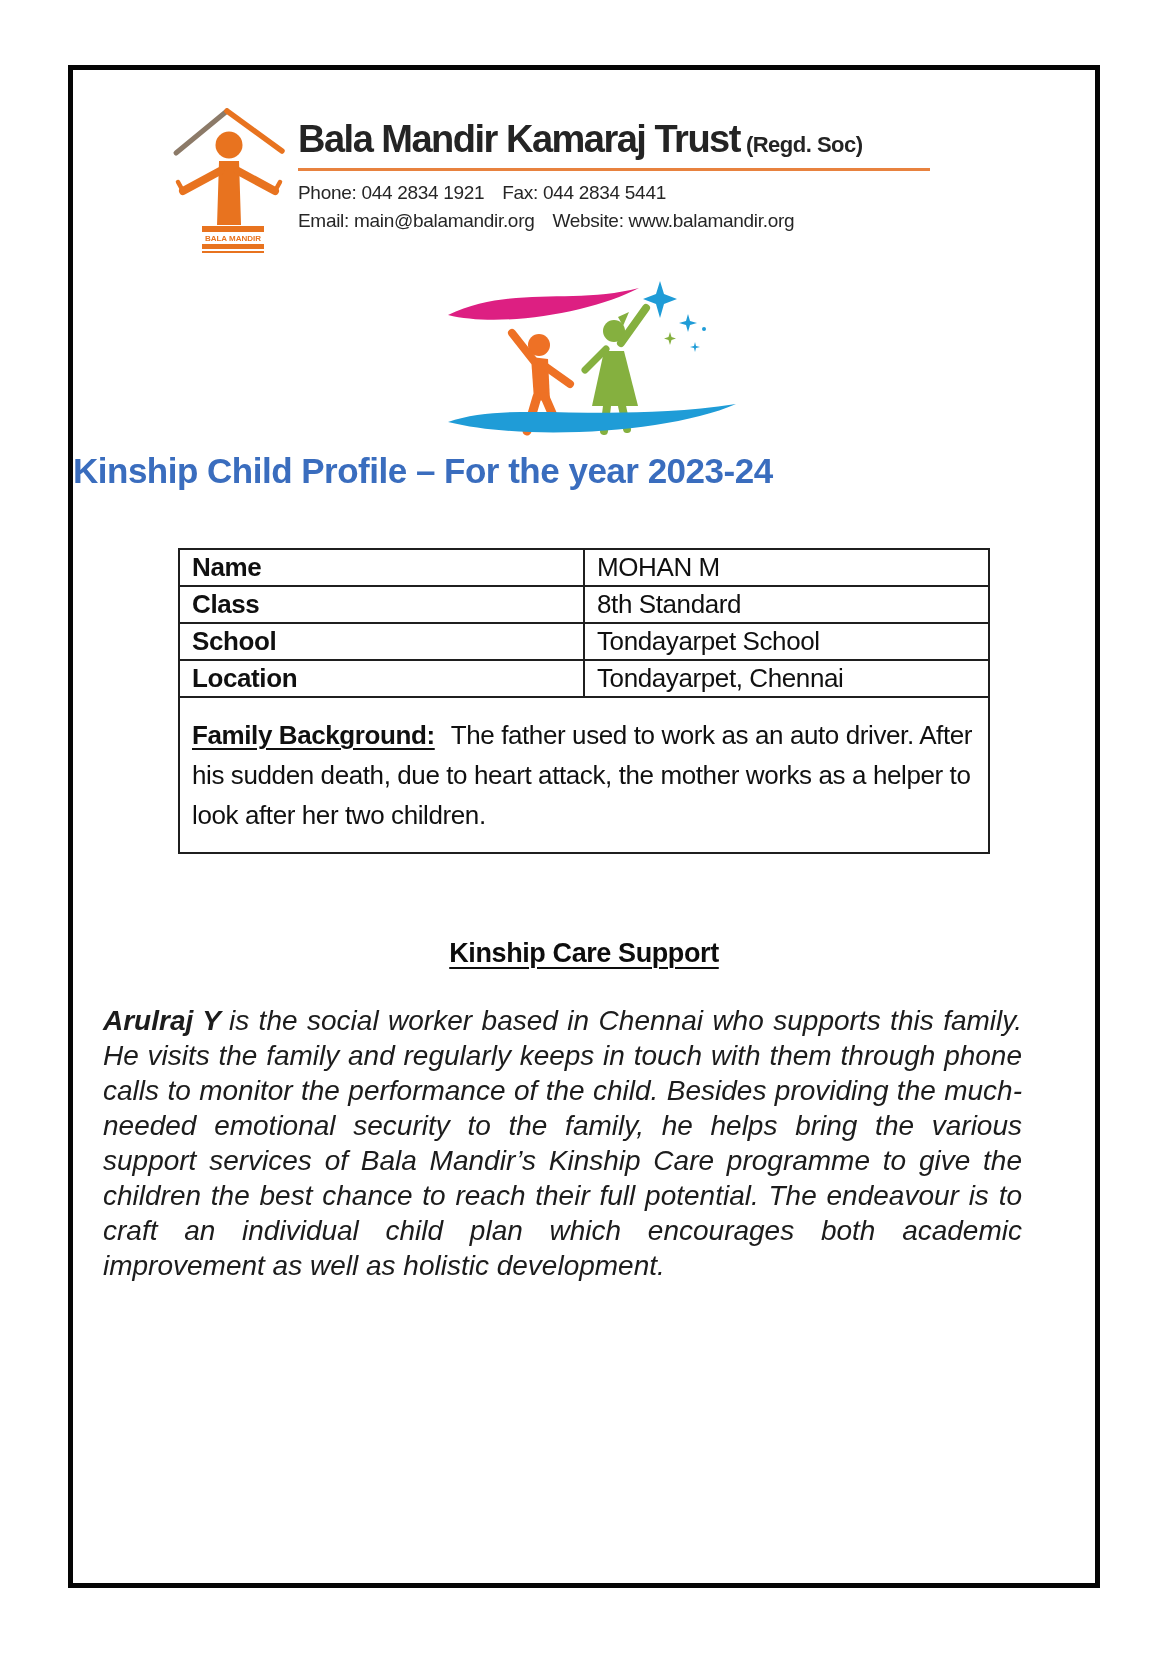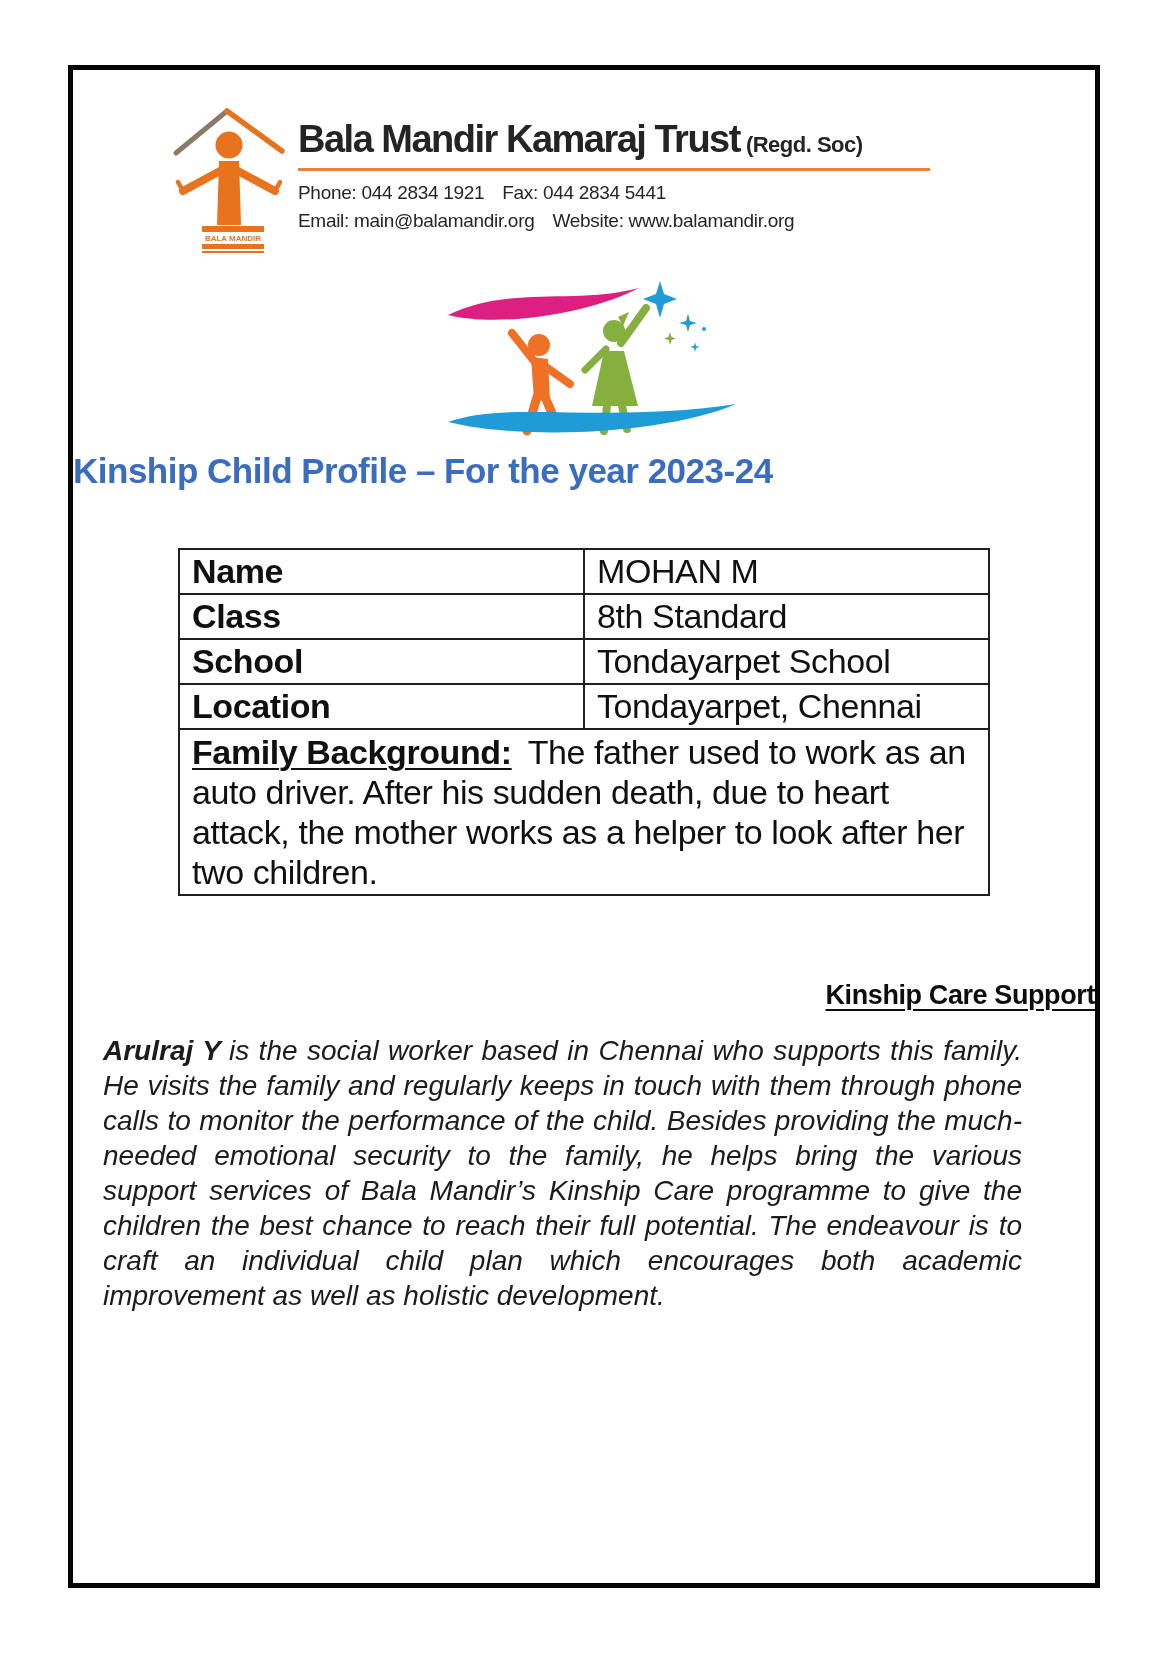--- a/index.html
+++ b/index.html
@@ -21,34 +21,34 @@
 
   
   .center-logo{width:300px;height:170px;margin:20px auto 0 auto;position:relative;left:8px;display:block;}
 
   
   .doc-title{margin:8px 0 0 0;text-align:left;font-size:35px;font-weight:bold;
              letter-spacing:-0.5px;color:#3A6DBE;}
 
   
   table.profile{border-collapse:collapse;margin:57px 0 0 105px;width:812px;
-                font-size:34px;letter-spacing:-0.4px;color:#101010;}
+                font-size:26px;letter-spacing:-0.4px;color:#101010;}
   table.profile td{border:2px solid #1f1f1f;padding:2px 12px;vertical-align:middle;}
   table.profile tr.data-row{height:37px;}
   td.lbl{font-weight:bold;width:50%;}
   td.val{width:50%;}
   td.fb-cell{height:150px;vertical-align:top;padding-top:7px;line-height:40px;}
   .fb-label{font-weight:bold;text-decoration:underline;text-decoration-thickness:2px;
             text-underline-offset:4px;margin-right:16px;}
 
   
-  .section-heading{margin:84px 0 0 0;text-align:right;font-size:27px;font-weight:bold;
+  .section-heading{margin:84px 0 0 0;text-align:center;font-size:27px;font-weight:bold;
                    letter-spacing:-0.4px;text-decoration:underline;
                    text-decoration-thickness:2px;text-underline-offset:5px;color:#0d0d0d;}
-  .support-para{margin:22px 73px 0 30px;font-size:28px;font-style:italic;line-height:35px;
+  .support-para{margin:34px 73px 0 30px;font-size:28px;font-style:italic;line-height:35px;
                 text-align:justify;color:#1c1c1c;}
   .para-lead{font-weight:bold;font-style:italic;margin-right:8px;}
 </style>
 </head>
 <body>
 
 <div class="page">
   <div class="frame">
 
     <div class="header">

